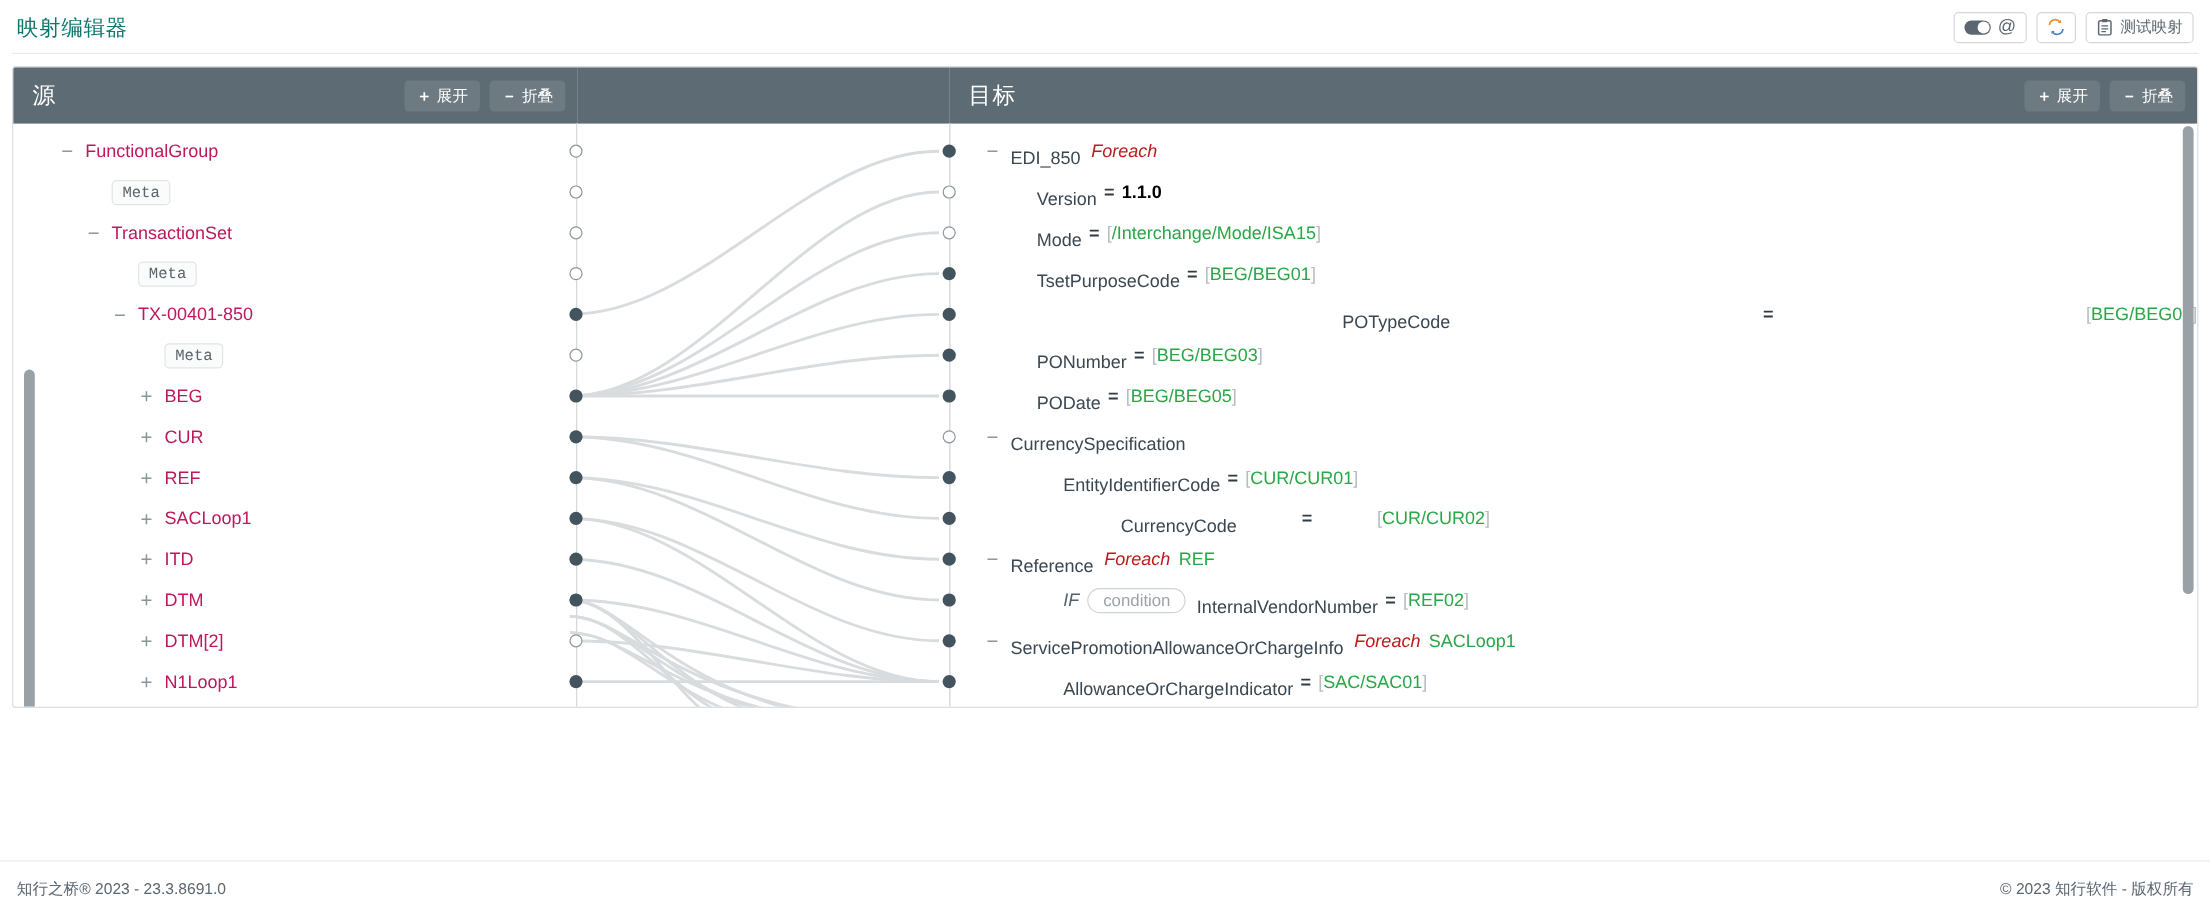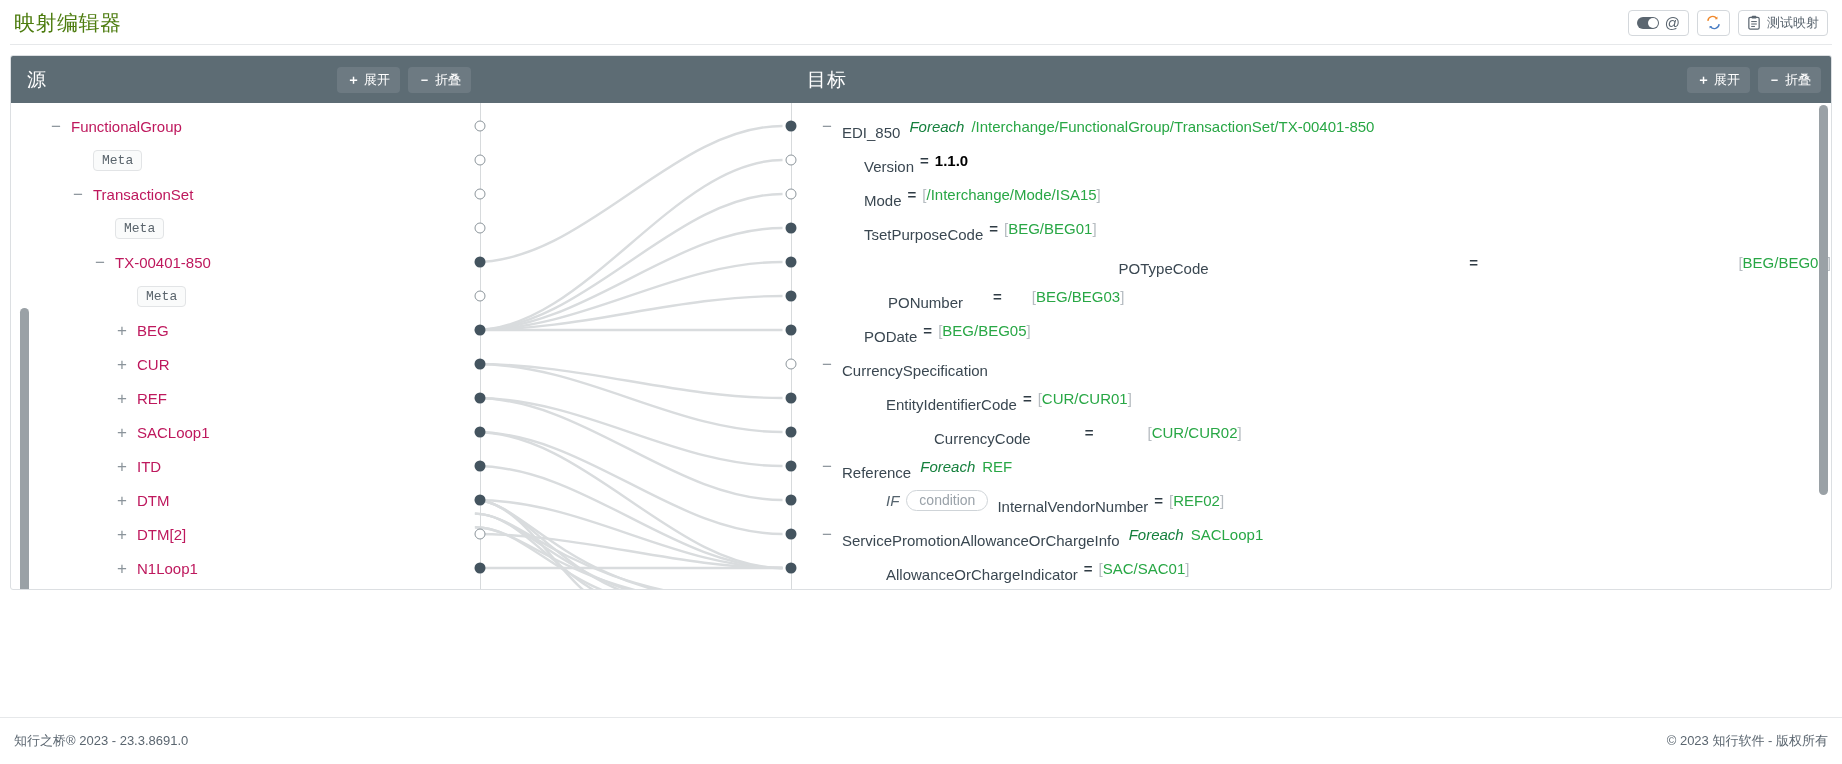--- a/index.html
+++ b/index.html
@@ -13,22 +13,22 @@
 
   
   .topbar {
     position: relative;
     height: 45px;
     display: flex;
     align-items: center;
     padding: 0 14px;
   }
   .app-title {
-    font-size: 21px;
-    color: #4d7c0f;
+    font-size: 18px;
+    color: #0f766e;
     font-weight: 400;
     letter-spacing: .5px;
   }
   .topbar-actions {
     margin-left: auto;
     display: flex;
     align-items: center;
     gap: 8px;
   }
   .tb-btn {
@@ -163,21 +163,21 @@
     display: flex;
     align-items: center;
     font-size: 15px;
     color: #3f4d57;
     white-space: nowrap;
   }
   .t-name { color: #3a4751; margin-top: 12px; }
   .eq { font-weight: bold; color: #2f3b44; margin: 0 6px; }
   .bracket { color: #b6bcc1; }
   .path { color: #28a745; }
-  .foreach { font-style: italic; color: #15803d; margin: 0 7px 0 9px; }
+  .foreach { font-style: italic; color: #b91c1c; margin: 0 7px 0 9px; }
   .val-bold { font-weight: bold; color: #000000; }
   .if-kw { font-style: italic; color: #55636d; margin-right: 7px; }
   .cond-pill {
     border: 1px solid #cfd4d8;
     border-radius: 11px;
     color: #9aa2a9;
     font-size: 14px;
     padding: 1px 12px 2px 12px;
     margin-right: 9px;
     cursor: pointer;
@@ -392,21 +392,20 @@
       </div>
     <div class="vscroll src"></div>
   </div>
 
   <div class="panel-body tgt">
     <div class="tree" id="target-tree">
         <div class="t-row" style="padding-left: 26px;">
           <span class="twisty">−</span>
           <span class="t-name">EDI_850</span>
           <span class="foreach">Foreach</span>
-          <span class="path">/Interchange/FunctionalGroup/TransactionSet/TX-00401-850</span>
         </div>
         <div class="t-row" style="padding-left: 48px;">
           <span class="twisty none"></span>
           <span class="t-name">Version</span>
           <span class="eq">=</span>
           <span class="val-bold">1.1.0</span>
         </div>
         <div class="t-row" style="padding-left: 48px;">
           <span class="twisty none"></span>
           <span class="t-name">Mode</span>
@@ -418,21 +417,21 @@
           <span class="t-name">TsetPurposeCode</span>
           <span class="eq">=</span>
           <span><span class="bracket">[</span><span class="path">BEG/BEG01</span><span class="bracket">]</span></span>
         </div>
         <div class="t-row" style="padding-left: 48px; justify-content: space-between;">
           <span class="twisty none"></span>
           <span class="t-name">POTypeCode</span>
           <span class="eq">=</span>
           <span><span class="bracket">[</span><span class="path">BEG/BEG02</span><span class="bracket">]</span></span>
         </div>
-        <div class="t-row" style="padding-left: 48px; gap: 24px;">
+        <div class="t-row" style="padding-left: 48px;">
           <span class="twisty none"></span>
           <span class="t-name">PONumber</span>
           <span class="eq">=</span>
           <span><span class="bracket">[</span><span class="path">BEG/BEG03</span><span class="bracket">]</span></span>
         </div>
         <div class="t-row" style="padding-left: 48px;">
           <span class="twisty none"></span>
           <span class="t-name">PODate</span>
           <span class="eq">=</span>
           <span><span class="bracket">[</span><span class="path">BEG/BEG05</span><span class="bracket">]</span></span>

